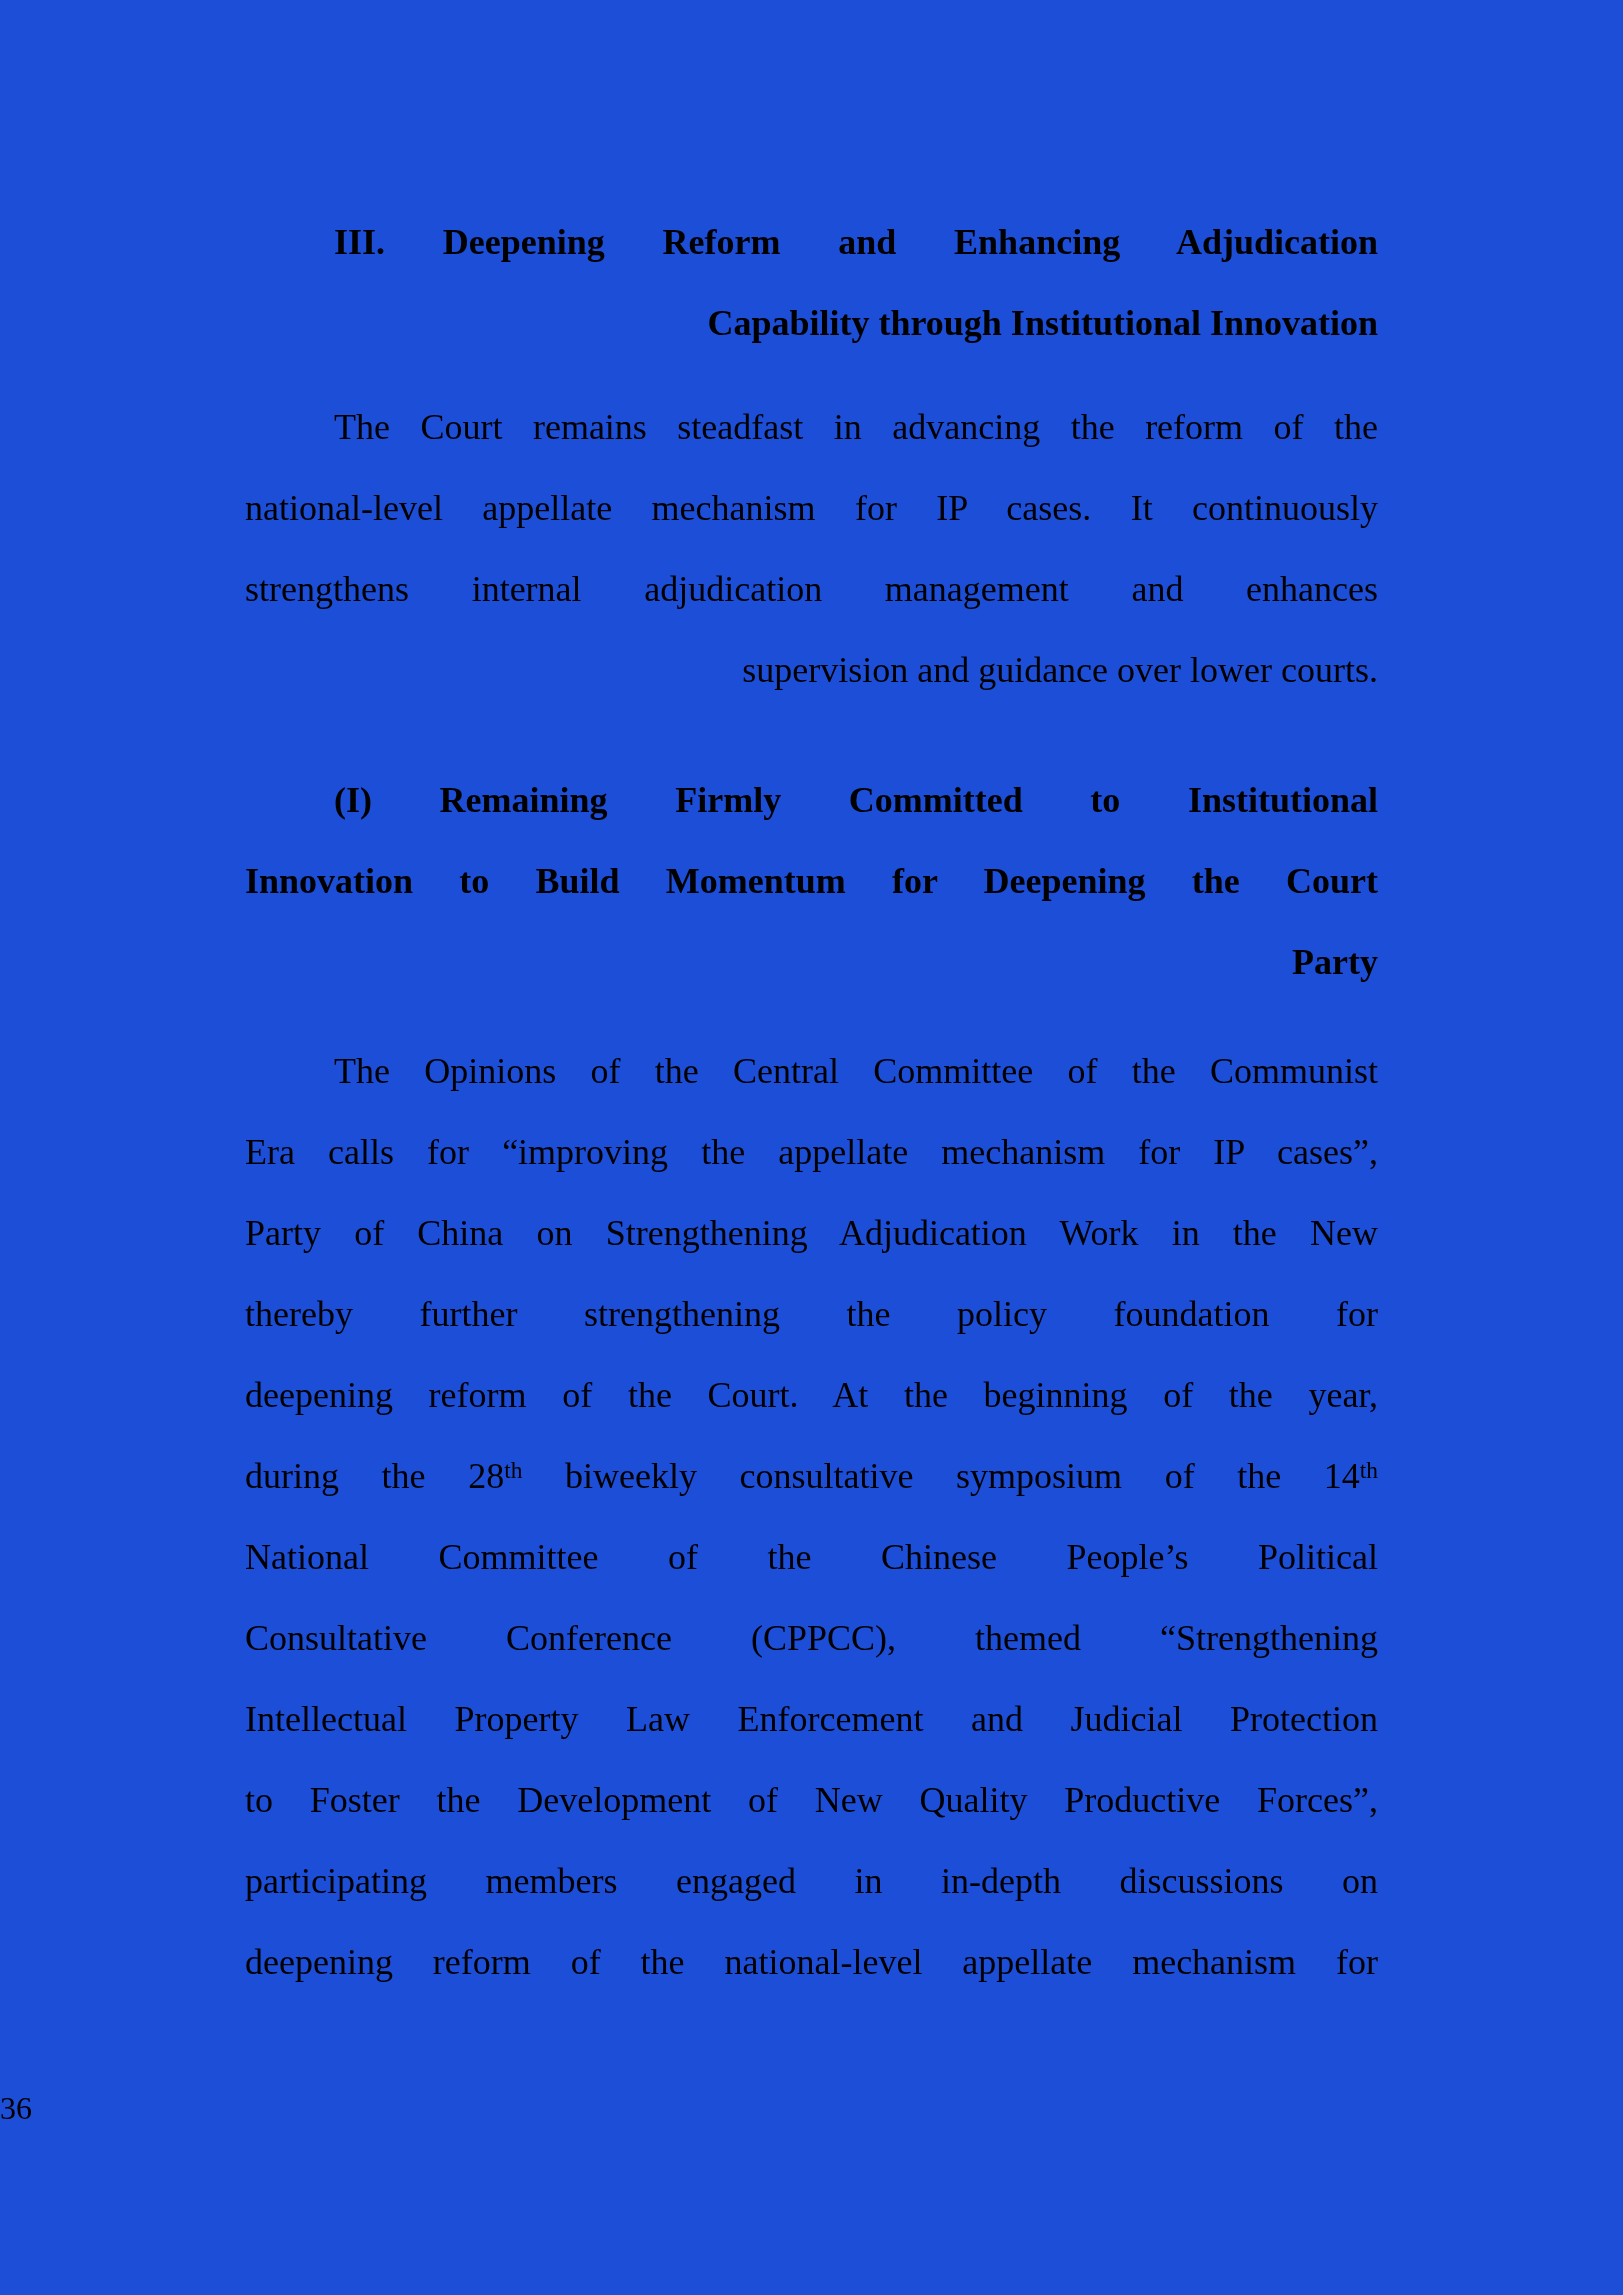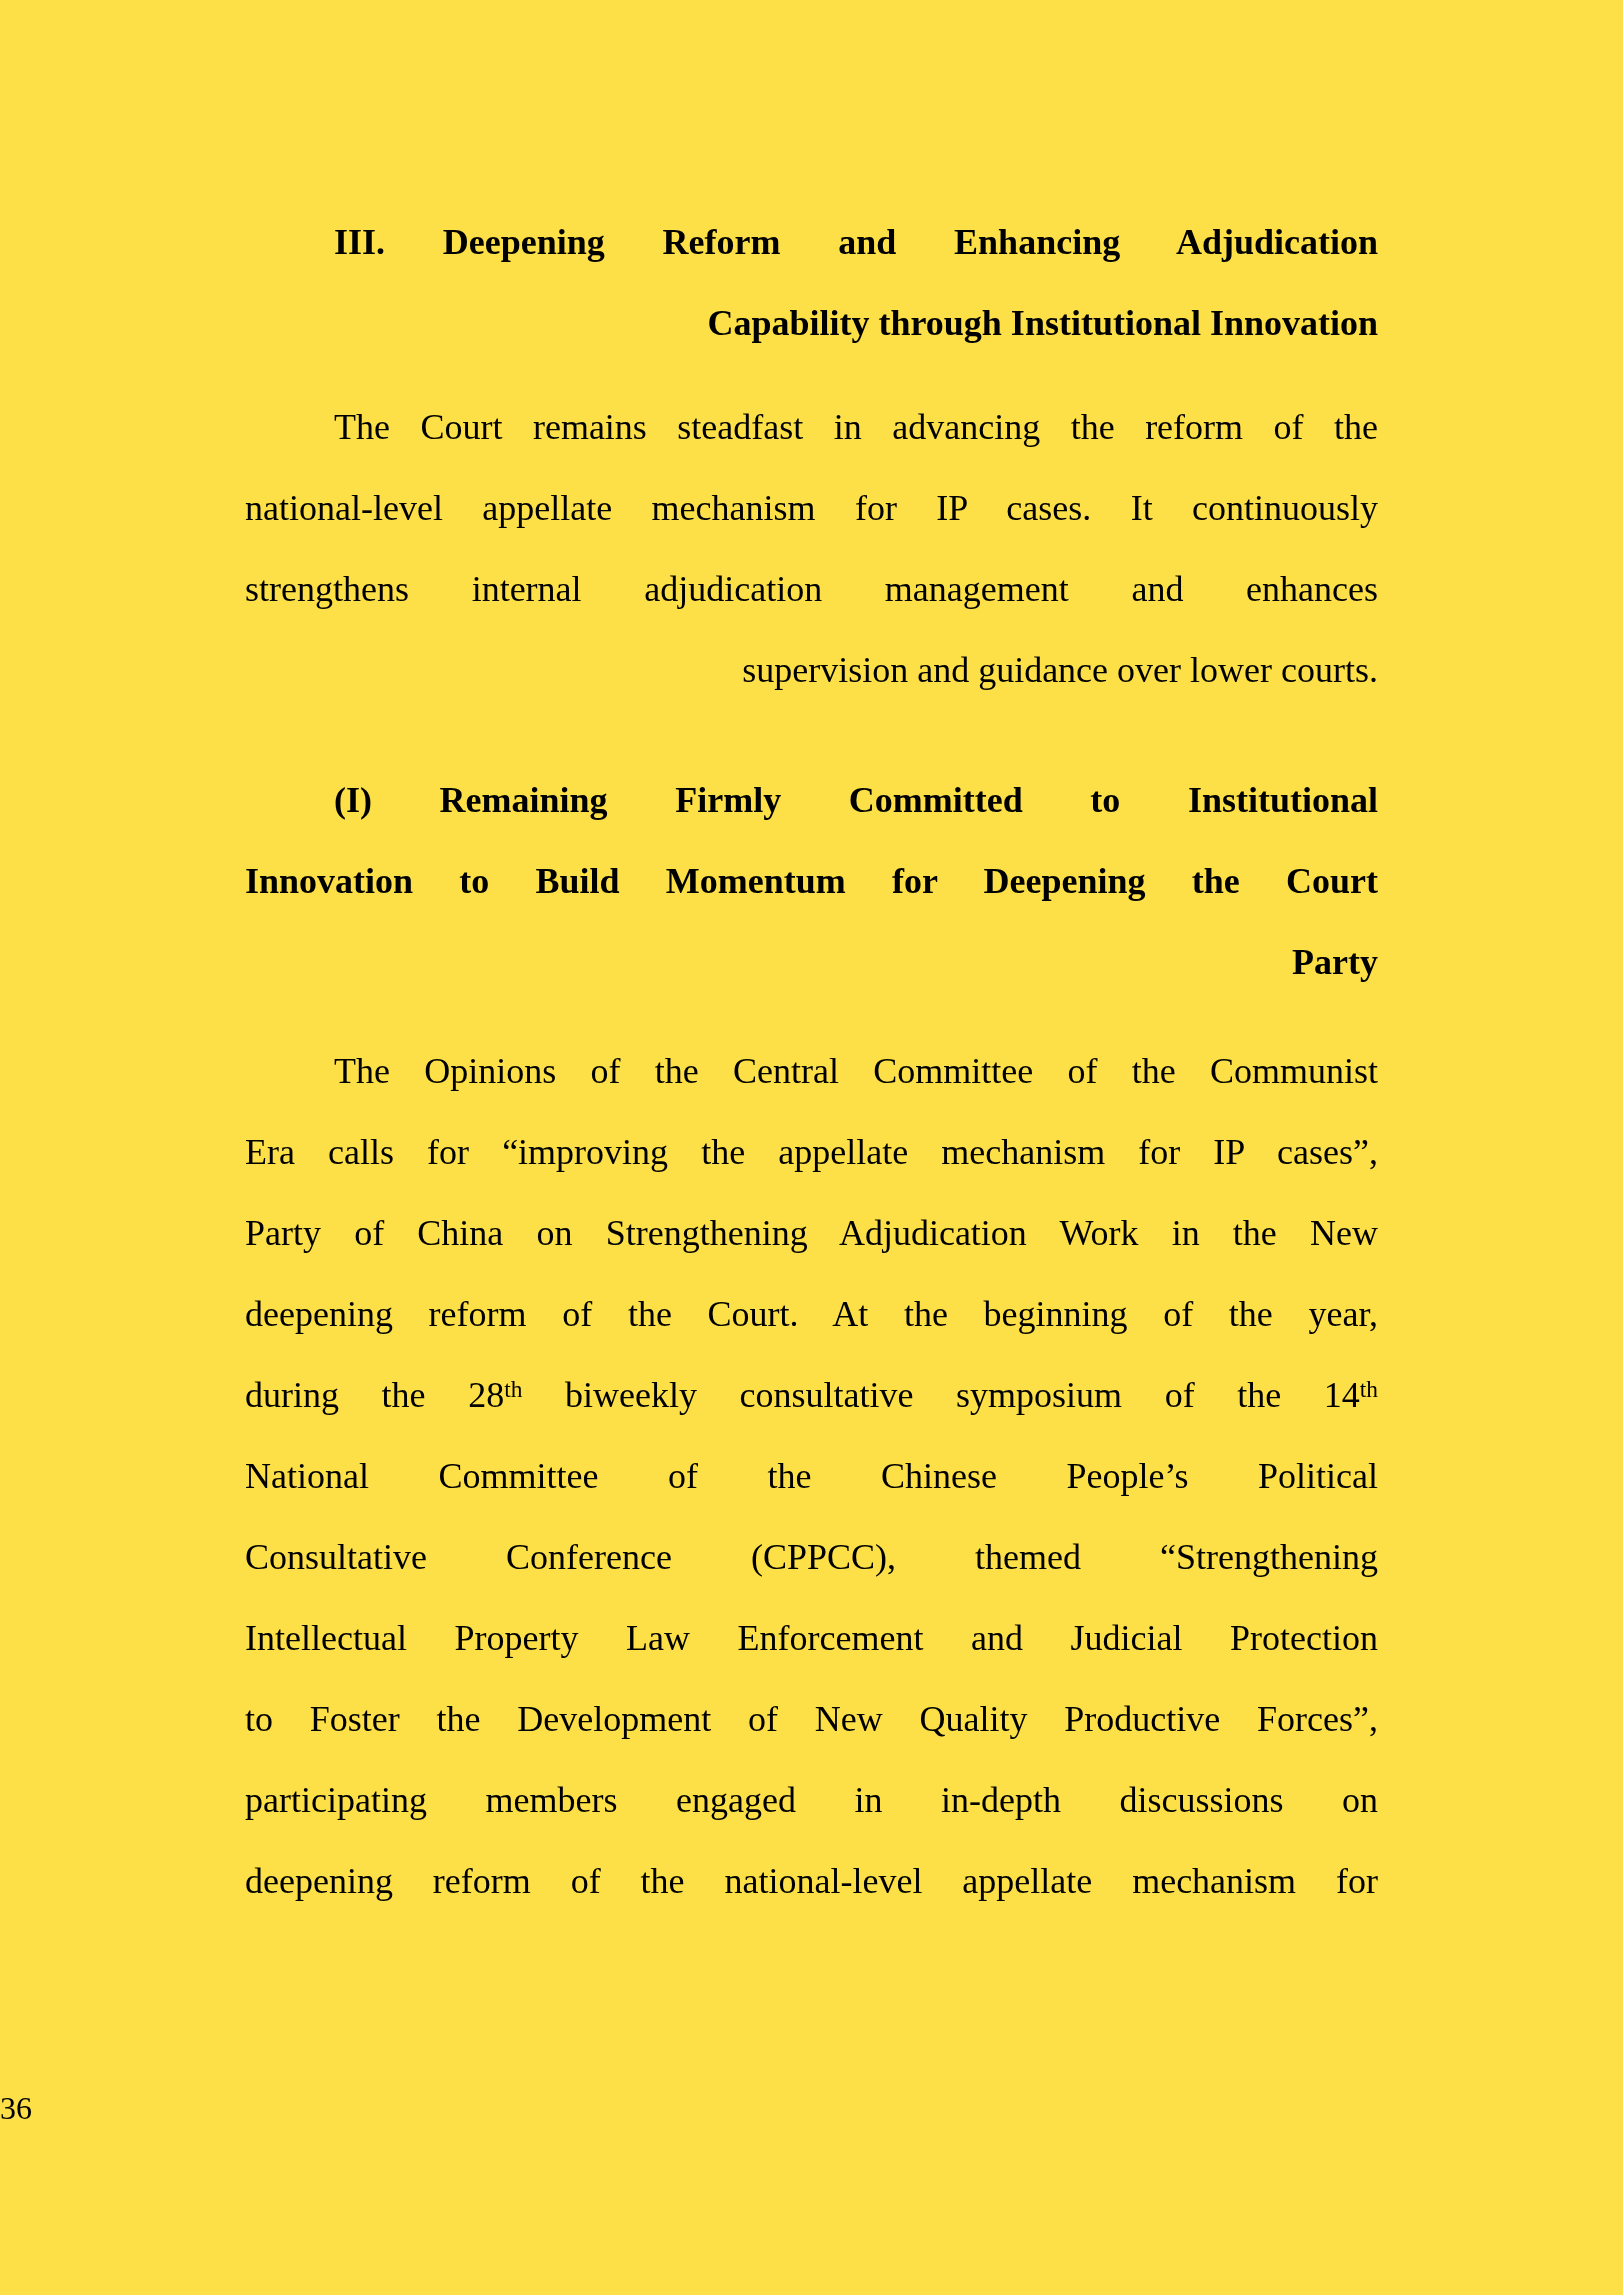--- a/index.html
+++ b/index.html
@@ -4,21 +4,21 @@
 <style>
   * { margin: 0; padding: 0; box-sizing: border-box; }
   html, body {
     background: #ffffff;
     font-family: "Liberation Serif", "DejaVu Serif", serif;
   }
   .page {
     position: relative;
     width: 1623px;
     height: 2295px;
-    background: #fde047;
+    background: #1d4ed8;
     color: #000000;
     overflow: hidden;
   }
   .content {
     position: absolute;
     left: 245px;
     top: 202px;
     width: 1133px;
   }
   .line {
@@ -72,20 +72,21 @@
     <div class="heading heading-sub">
       <div class="line j ind">(I) Remaining Firmly Committed to Institutional</div>
       <div class="line j">Innovation to Build Momentum for Deepening the Court</div>
       <div class="line">Party</div>
     </div>
 
     <div class="para para-2">
       <div class="line j ind"><span>The </span><span class="it">Opinions of the Central Committee of the Communist</span></div>
       <div class="line j"><span class="it">Era</span><span> calls for “improving the appellate mechanism for IP cases”,</span></div>
       <div class="line j it">Party of China on Strengthening Adjudication Work in the New</div>
+      <div class="line j">thereby further strengthening the policy foundation for</div>
       <div class="line j">deepening reform of the Court. At the beginning of the year,</div>
       <div class="line j"><span>during the 28</span><span class="sup">th</span><span> biweekly consultative symposium of the 14</span><span class="sup">th</span></div>
       <div class="line j">National Committee of the Chinese People’s Political</div>
       <div class="line j">Consultative Conference (CPPCC), themed “Strengthening</div>
       <div class="line j">Intellectual Property Law Enforcement and Judicial Protection</div>
       <div class="line j">to Foster the Development of New Quality Productive Forces”,</div>
       <div class="line j">participating members engaged in in-depth discussions on</div>
       <div class="line j">deepening reform of the national-level appellate mechanism for</div>
     </div>
 

